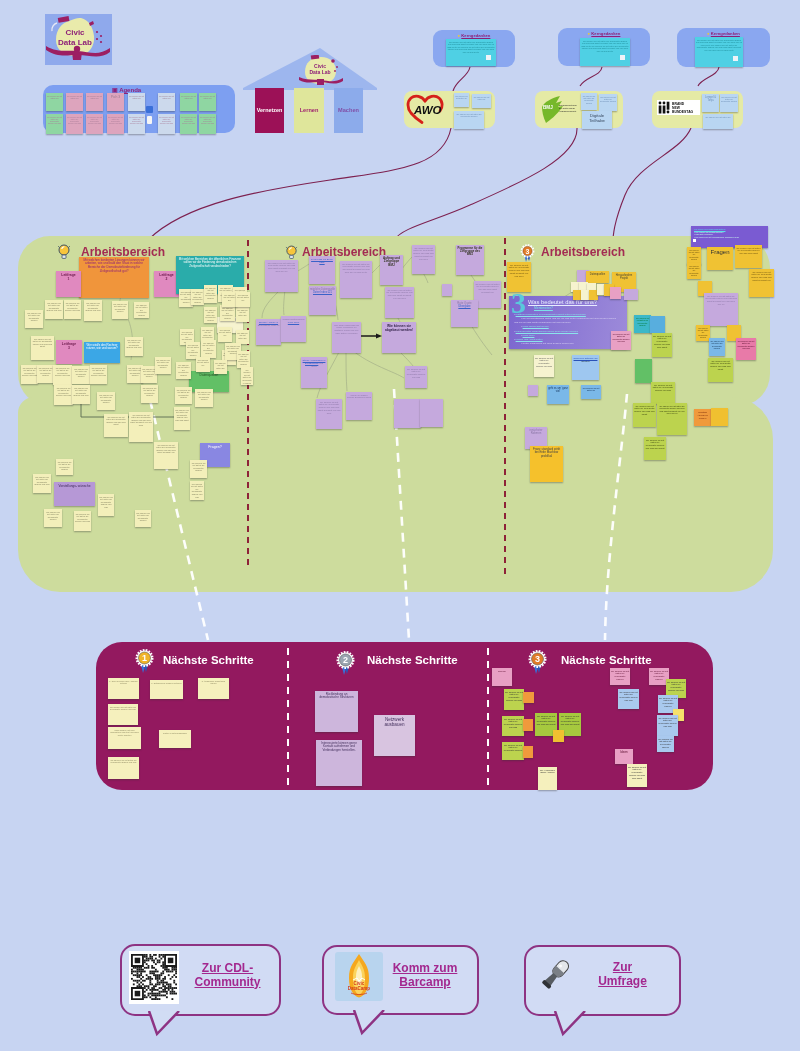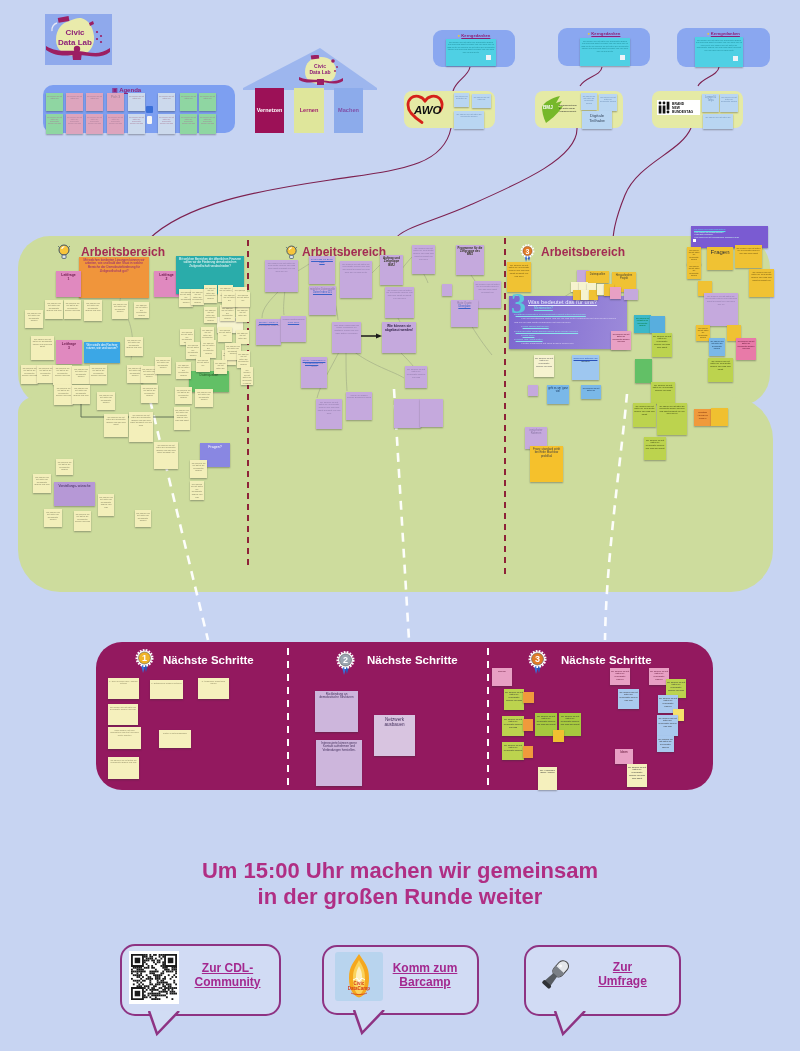--- a/index.html
+++ b/index.html
@@ -613,23 +613,21 @@
 <div class="s" style="left:673px;top:709px;width:9px;height:9px;background:#f5e06a;font-size:2.2px;color:#333;font-weight:normal;text-align:center;"></div>
 
 <div class="s" style="left:657px;top:715px;width:19px;height:18px;background:#a9c9ee;font-size:2.2px;color:#333;font-weight:normal;text-align:center;">wie können wir mit daten die demokratie fördern und was</div>
 
 <div class="s" style="left:657px;top:736px;width:15px;height:13px;background:#a9c9ee;font-size:2.2px;color:#333;font-weight:normal;text-align:center;">wie können wir mit daten die demokratie fördern</div>
 
 <div class="s" style="left:615px;top:749px;width:16px;height:12px;background:#e8a0c4;font-size:3.0px;color:#5a1030;font-weight:normal;text-align:center;">Ideen</div>
 
 <div class="s" style="left:627px;top:764px;width:18px;height:20px;background:#f5f0bd;font-size:2.2px;color:#333;font-weight:normal;text-align:center;">wie können wir mit daten die demokratie fördern und was wird damit</div>
 
-<div class="abs" style="left:0;top:858px;width:800px;text-align:center;font-size:22px;font-weight:bold;color:#b02e84">Um 15:00 Uhr machen wir gemeinsam</div>
-
-<div class="abs" style="left:0;top:884px;width:800px;text-align:center;font-size:22px;font-weight:bold;color:#b02e84">in der großen Runde weiter</div>
+
 
 <div class="abs" style="left:120px;top:944px;width:157px;height:68px;border:2.5px solid #8e3383;border-radius:15px;background:rgba(255,255,255,0.18)"></div>
 <svg class="abs" style="left:148px;top:1011px" width="40" height="26" viewBox="0 0 40 26">
 <polygon points="1,0 31,0 9,24" fill="#d1dcf4"></polygon>
 <path d="M1,0 L9,23 L31,0" fill="none" stroke="#8e3383" stroke-width="2.5"></path>
 </svg>
 
 <div class="abs" style="left:129px;top:951px;width:50px;height:53px;background:#fff"></div>
 <svg class="abs" style="left:131px;top:953px" width="46" height="48" viewBox="0 0 25 25">
 <g fill="#1a1a1a">

